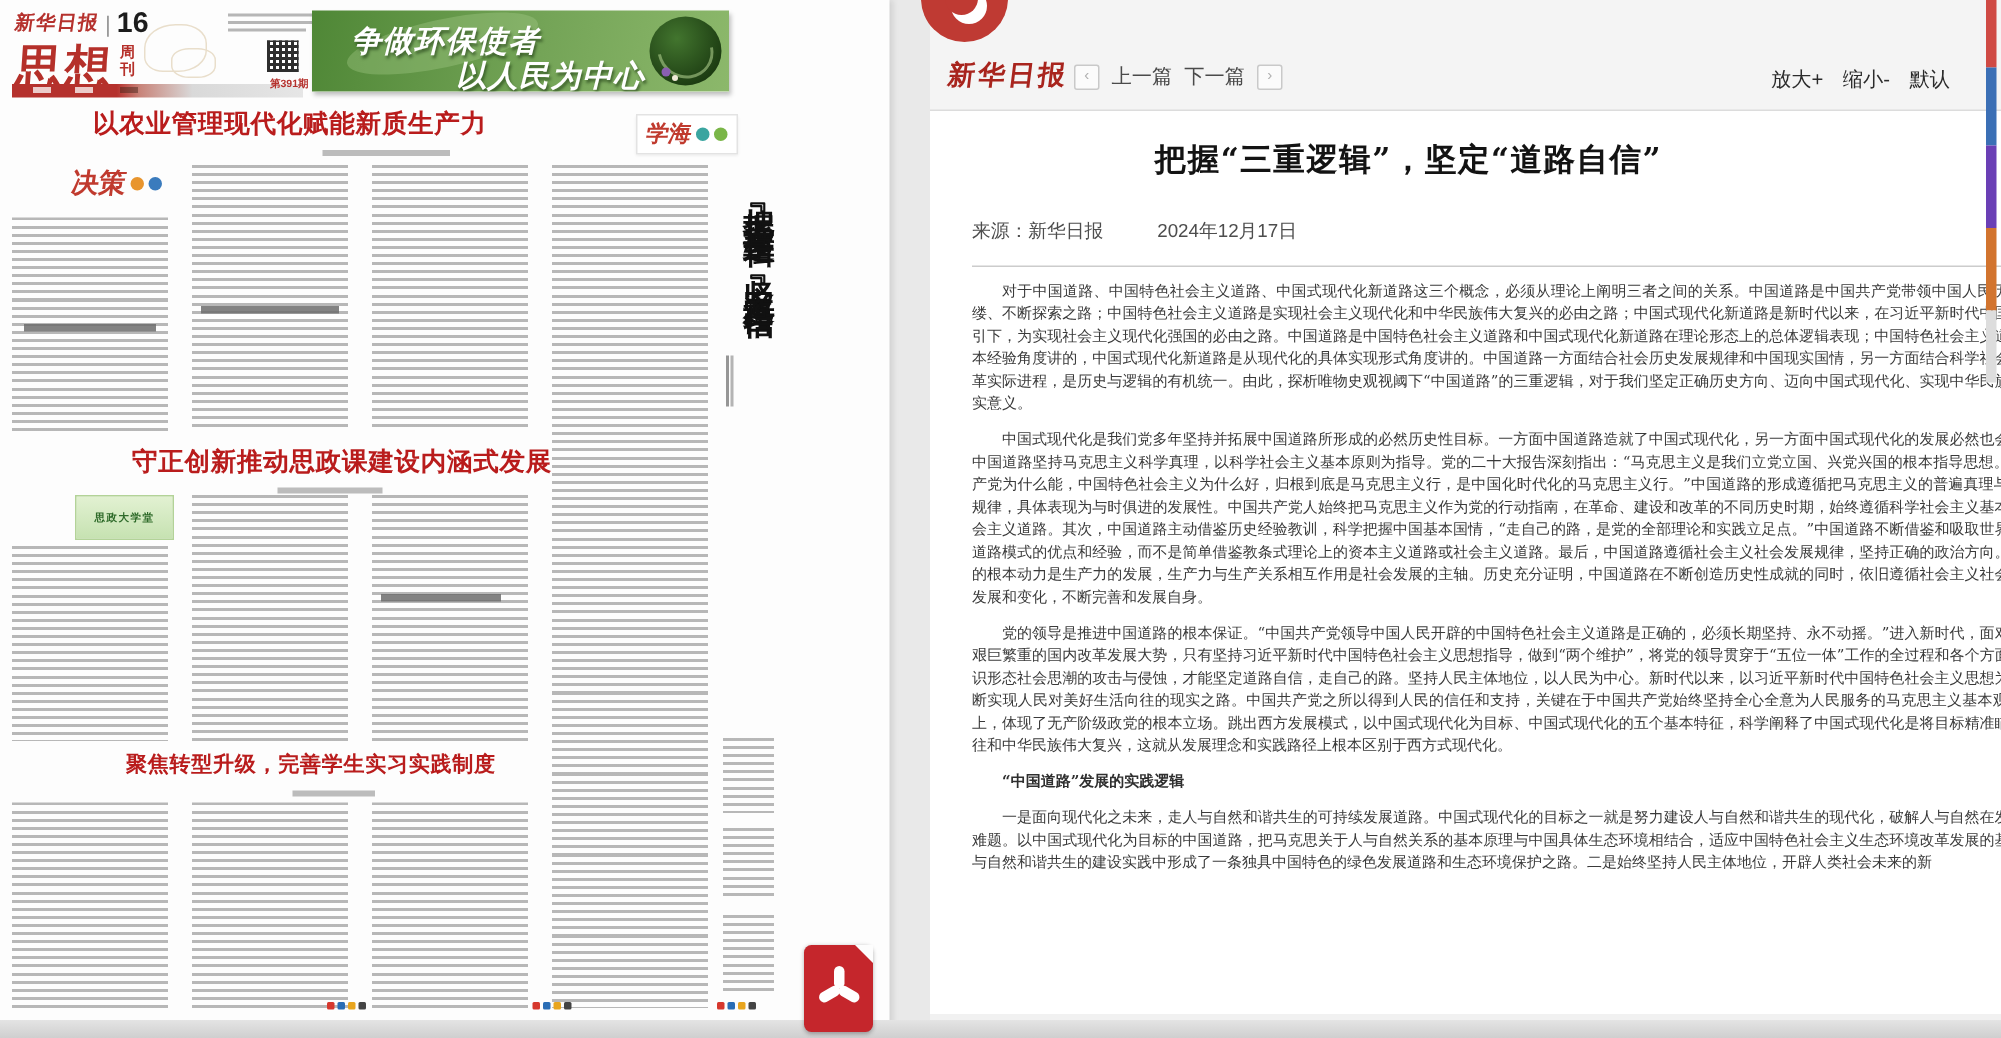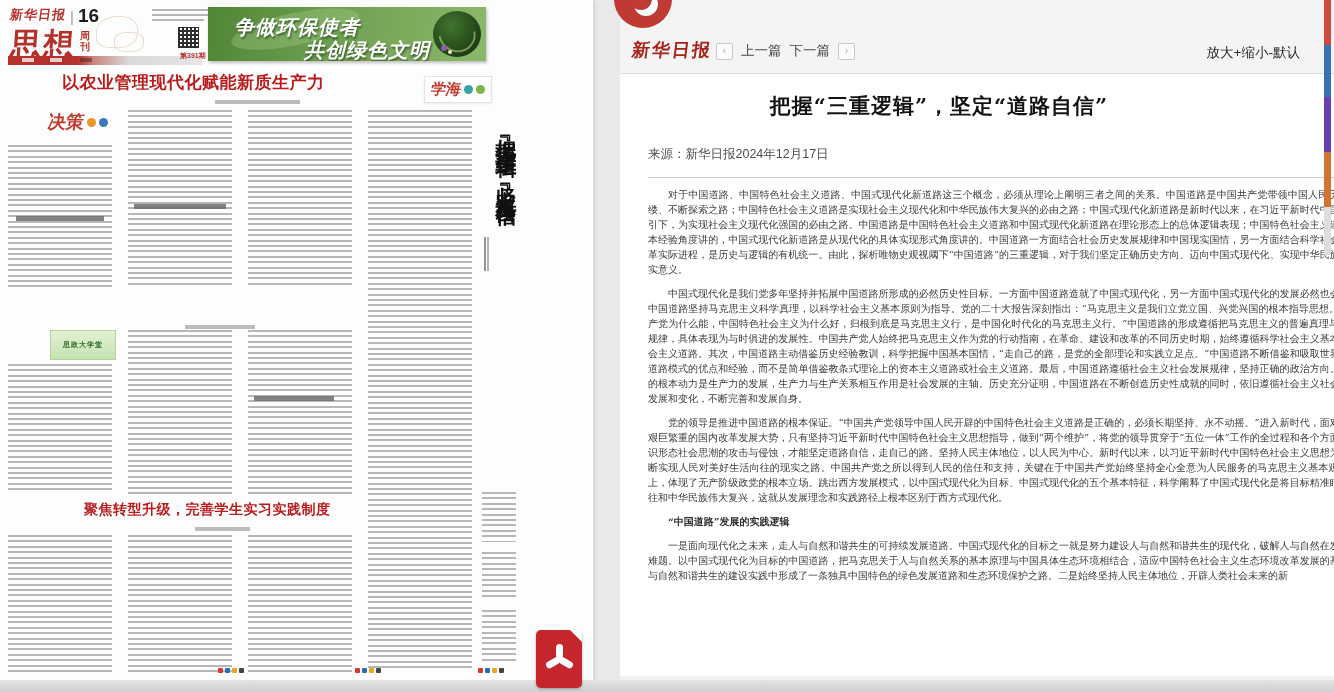--- a/index.html
+++ b/index.html
@@ -105,30 +105,30 @@
                border-radius:50%;background:#fff;}
   .logo-circle::before{content:'';position:absolute;left:16px;top:18px;width:22px;height:22px;
                border-radius:50%;background:#bf3a33;z-index:2;}
   .brand-script{position:absolute;left:12px;top:38px;font:700 18px "DejaVu Serif",serif;color:#a8241d;
                 transform:skewX(-7deg);letter-spacing:2px;}
   .nav{position:absolute;left:96px;top:42px;display:flex;align-items:center;gap:8px;
        font-size:13.5px;color:#4a4a4a;}
   .nav-box{width:15px;height:15px;border:1px solid #c9c9c9;border-radius:2px;background:#fbfbfb;
            color:#b0b0b0;font-size:10px;line-height:14px;text-align:center;cursor:pointer;}
   .nav-label{cursor:pointer;}
-  .controls{position:absolute;right:34px;top:44px;display:flex;font-size:13.5px;color:#2b2b2b;}
+  .controls{position:absolute;right:34px;top:44px;display:flex;gap:13px;font-size:13.5px;color:#2b2b2b;}
   .controls span{cursor:pointer;}
 
   .article-card{position:absolute;left:0;top:74px;width:832px;height:602px;background:#fff;
                 padding:14px 12px 0 28px;box-sizing:border-box;overflow:hidden;}
   .a-title{text-align:center;padding-right:210px;margin-top:4px;
            font:700 21px "DejaVu Serif",serif;color:#131313;letter-spacing:1px;}
   .a-meta{display:flex;justify-content:space-between;align-items:center;margin-top:26px;
           font-size:12.5px;color:#4d4d4d;}
-  .a-meta .date{}
+  .a-meta .date{margin-left:36px;}
   .a-meta-right{display:flex;align-items:center;gap:7px;}
   .a-divider{border-bottom:1px solid #cccccc;margin-top:14px;}
   .a-author{margin-top:26px;font-size:10.5px;color:#333;text-indent:21px;
             font-family:"DejaVu Serif",serif;}
   .a-body{margin-top:4px;}
   .a-body p{margin:9px 0;font-size:10px;line-height:15px;color:#3a3a3a;text-align:justify;
             text-indent:2em;font-family:"DejaVu Serif",serif;}
   .a-body p.a-head{font-weight:700;color:#2f2f2f;}
 
   .color-strip{position:absolute;left:1324px;top:0;width:7px;z-index:8;}
@@ -165,21 +165,21 @@
     <div class="abs contact-lines">
         <i></i>
         <i></i>
         <i></i>
       </div>
     <div class="abs qr"></div>
     <div class="abs issue-no">第391期</div>
 
     <div class="abs banner">
       <span class="abs banner-l1 banner-txt">争做环保使者</span>
-      <span class="abs banner-l2 banner-txt">共创绿色文明</span>
+      <span class="abs banner-l2 banner-txt">以人民为中心</span>
       <span class="abs globe">
           <i></i>
           <i></i>
         </span>
     </div>
 
     <div class="abs np-headline h1">以农业管理现代化赋能新质生产力</div>
     <div class="abs fake-byline b1"></div>
     <div class="abs logo-xuehai">
       <span class="scr">学海</span>
@@ -203,20 +203,21 @@
     <div class="abs fake-col" style="left:248px;top:330px;width:104px;height:164px"></div>
     <div class="abs fake-col" style="left:248px;top:535px;width:104px;height:137px"></div>
     <div class="abs fake-col" style="left:368px;top:110px;width:104px;height:562px"></div>
     <div class="abs fake-col" style="left:482px;top:492px;width:34px;height:50px"></div>
     <div class="abs fake-col" style="left:482px;top:552px;width:34px;height:48px"></div>
     <div class="abs fake-col" style="left:482px;top:610px;width:34px;height:52px"></div>
     <div class="abs fake-sub" style="left:16px;top:216px;width:88px"></div>
     <div class="abs fake-sub" style="left:134px;top:204px;width:92px"></div>
     <div class="abs fake-sub" style="left:254px;top:396px;width:80px"></div>
 
+    <div class="abs np-headline h2">守正创新推动思政课建设内涵式发展</div>
     <div class="abs fake-byline b2"></div>
     <div class="abs sizheng-box">
       <span>思政大学堂</span>
     </div>
 
     <div class="abs np-headline h3">聚焦转型升级，完善学生实习实践制度</div>
     <div class="abs fake-byline b3"></div>
 
     <div class="abs v-headline">把握『三重逻辑』，坚定『道路自信』</div>
     <div class="abs v-byline"></div>

